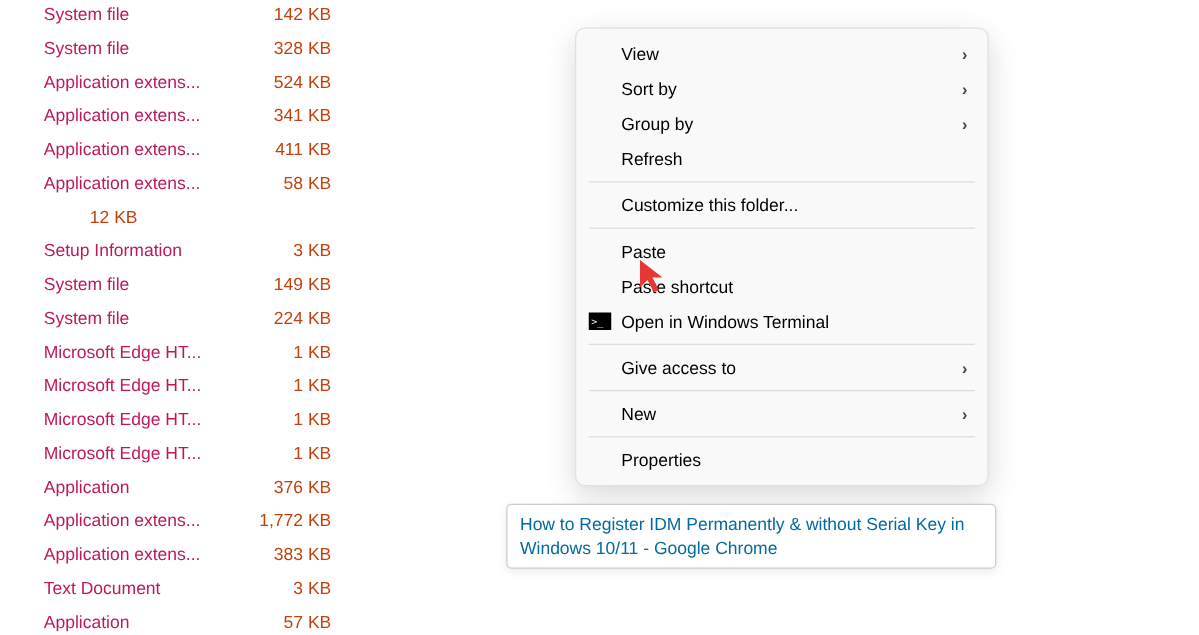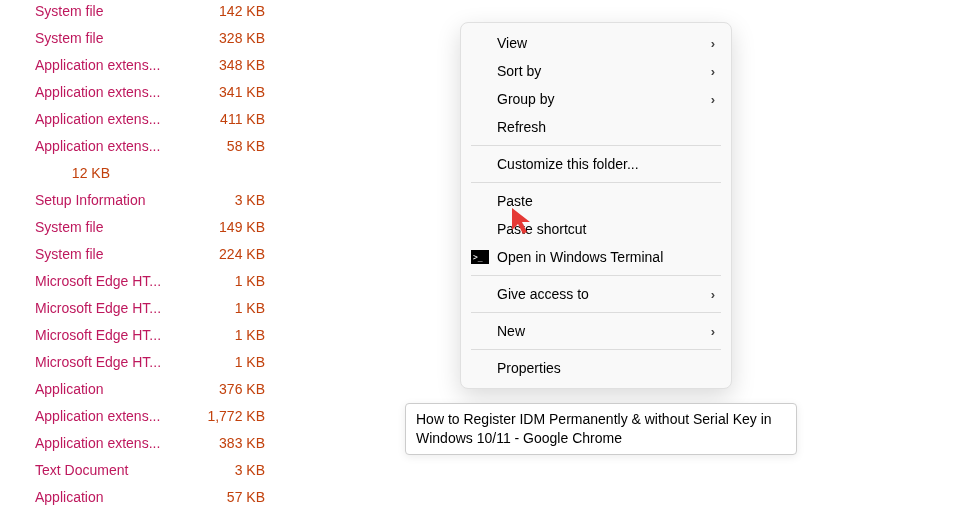--- a/index.html
+++ b/index.html
@@ -36,21 +36,21 @@
       width: 80px;
       text-align: right;
       color: #c2410c;
       padding-right: 5px;
     }
 
     .context-menu {
       position: absolute;
       left: 460px;
       top: 22px;
-      width: 272px;
+      width: 331px;
       background: #f9f9f9;
       border: 1px solid #e0e0e0;
       border-radius: 8px;
       box-shadow: 0 8px 24px rgba(0,0,0,0.15);
       padding: 6px 0;
     }
     .menu-item {
       display: flex;
       align-items: center;
       height: 28px;
@@ -96,21 +96,21 @@
     .tooltip {
       position: absolute;
       left: 405px;
       top: 403px;
       width: 392px;
       background: #fff;
       border: 1px solid #ccc;
       border-radius: 4px;
       padding: 6px 10px;
       font-size: 14px;
-      color: #000000;
+      color: #0369a1;
       line-height: 1.35;
       box-shadow: 0 2px 8px rgba(0,0,0,0.08);
     }
 
     .cursor-arrow {
       position: absolute;
       left: 510px;
       top: 206px;
       width: 24px;
       height: 30px;
@@ -125,21 +125,21 @@
     <div class="file-row">
       <span class="file-type">System file</span>
       <span class="file-size">142 KB</span>
     </div>
     <div class="file-row">
       <span class="file-type">System file</span>
       <span class="file-size">328 KB</span>
     </div>
     <div class="file-row">
       <span class="file-type">Application extens...</span>
-      <span class="file-size">348 KB</span>
+      <span class="file-size">524 KB</span>
     </div>
     <div class="file-row">
       <span class="file-type">Application extens...</span>
       <span class="file-size">341 KB</span>
     </div>
     <div class="file-row">
       <span class="file-type">Application extens...</span>
       <span class="file-size">411 KB</span>
     </div>
     <div class="file-row">

